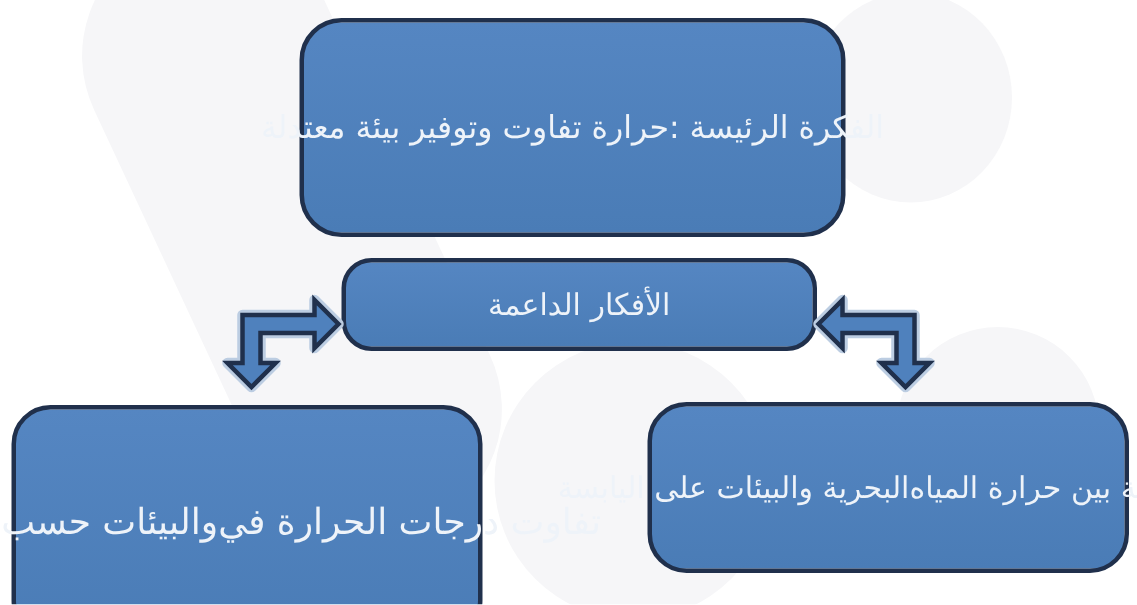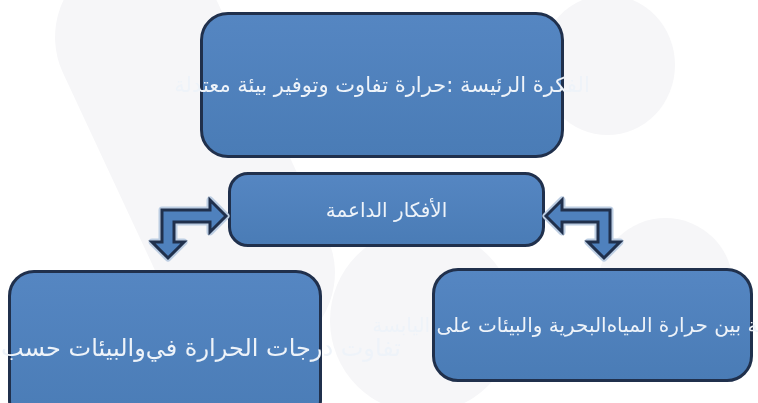--- a/index.html
+++ b/index.html
@@ -22,21 +22,21 @@
     position:absolute;box-sizing:border-box;
     background:linear-gradient(180deg,#5586c2 0%,#4a7cb6 100%);
     border:3px solid #20304c;
     color:#eef3f9;
     display:flex;flex-direction:row;align-items:center;justify-content:center;
     text-align:center;
   }
   .node .line{white-space:nowrap;}
 
   .node-main{left:200px;top:12px;width:364px;height:146px;border-radius:28px;font-size:21px;line-height:42px;}
-  .node-supporting{left:228px;top:172px;width:317px;height:75px;border-radius:20px;font-size:20px;line-height:26px;}
+  .node-supporting{left:228px;top:172px;width:317px;height:62px;border-radius:20px;font-size:20px;line-height:26px;}
   .node-bl{left:8px;top:270px;width:314px;height:156px;border-radius:26px;font-size:24px;line-height:41px;}
   .node-br{left:432px;top:268px;width:321px;height:114px;border-radius:26px;font-size:20px;line-height:43px;}
 
   .arrow{position:absolute;overflow:visible;}
   .arrow-left{left:148px;top:196px;}
   .arrow-right{left:542px;top:196px;}
 </style>
 </head>
 <body>
 

